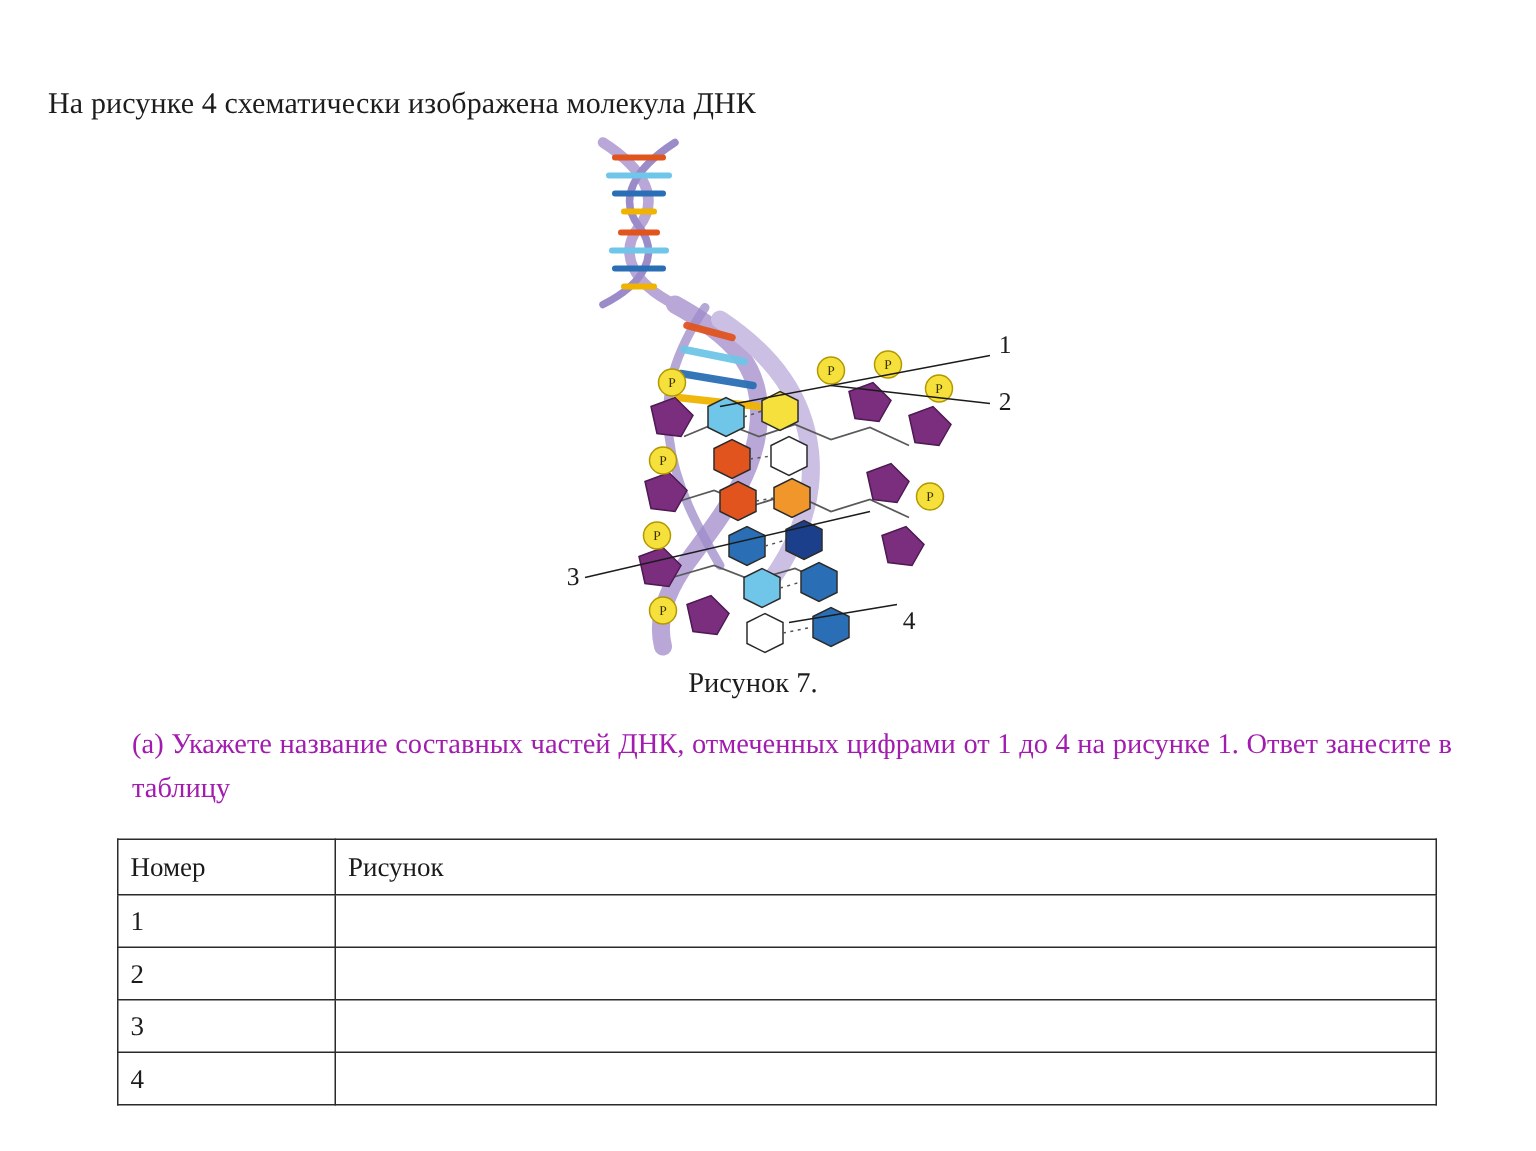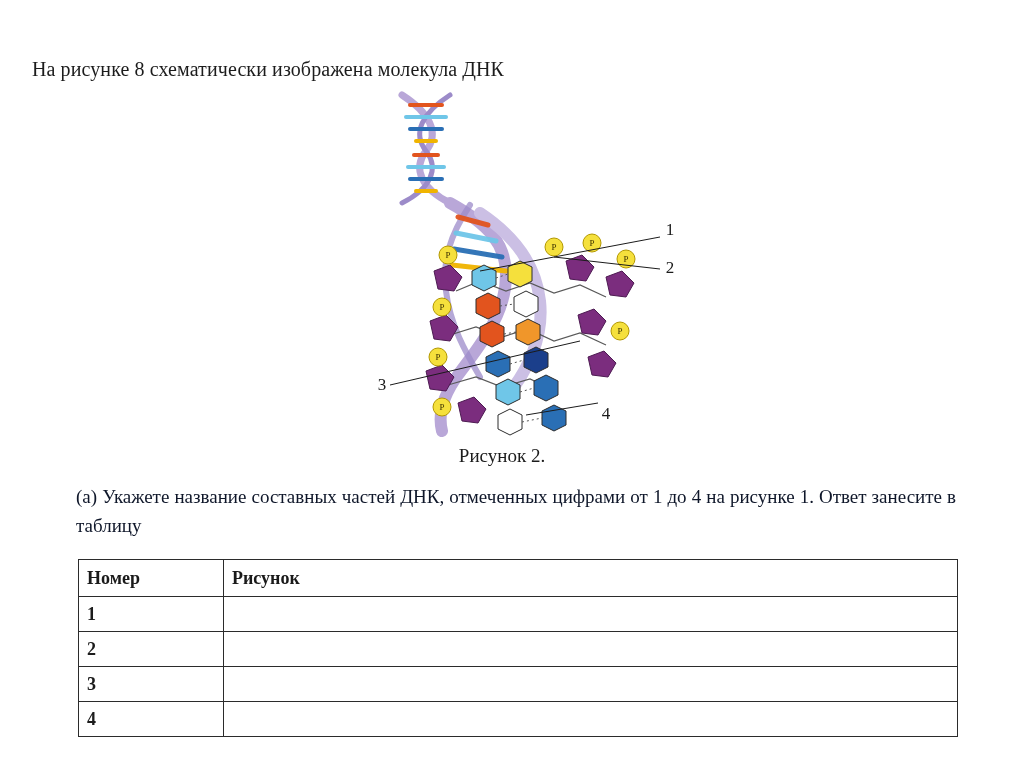--- a/index.html
+++ b/index.html
@@ -54,60 +54,60 @@
     left: 0;
     top: 360px;
     width: 944px;
     text-align: center;
     font-size: 19px;
     font-family: "Liberation Serif", serif;
     color: #1c1c1c;
   }
   .question {
     margin-top: 8px;
-    margin-left: 46px;
+    margin-left: 58px;
     width: 880px;
     font-size: 19px;
     line-height: 1.5;
     text-align: justify;
-    color: #0f172a;
+    color: #a21caf;
   }
   .answer-table {
     margin-top: 14px;
     margin-left: 48px;
     width: 880px;
     border-collapse: collapse;
     table-layout: fixed;
   }
   .answer-table td, .answer-table th {
     border: 1px solid #2b2b2b;
     height: 30px;
     padding: 2px 8px;
     font-size: 18px;
-    font-weight: bold;
+    font-weight: normal;
     text-align: left;
     font-family: "Liberation Serif", serif;
     vertical-align: middle;
   }
   .answer-table .col-num { width: 128px; }
   .answer-table tr.header td { height: 32px; }
   .num-cell { color: #1c1c1c; }
   .label-1, .label-2, .label-3, .label-4 {
     font-family: "Liberation Serif", serif;
     font-size: 17px;
     fill: #1b1b1b;
   }
 </style>
 </head>
 <body>
 
 <div class="page">
   <div class="content">
 
-    <p class="intro-text">На рисунке 8 схематически изображена молекула ДНК</p>
+    <p class="intro-text">На рисунке 4 схематически изображена молекула ДНК</p>
 
     <div class="figure-wrap">
 
       <svg class="figure-svg" viewBox="0 0 420 360" xmlns="http://www.w3.org/2000/svg">
 
         <g>
           <path d="M72 10 C100 28, 110 48, 96 66 C82 84, 92 104, 120 118" fill="none" stroke="#b9a7d8" stroke-width="7" stroke-linecap="round"></path>
           <path d="M120 10 C92 28, 82 48, 96 66 C110 84, 100 104, 72 118" fill="none" stroke="#9c8bc9" stroke-width="5" stroke-linecap="round"></path>
 
           <g stroke-width="4" stroke-linecap="round">
@@ -205,21 +205,21 @@
           <line x1="196" y1="330" x2="268" y2="318"></line>
         </g>
         <g text-anchor="middle">
           <text class="label-1" x="340" y="150">1</text>
           <text class="label-2" x="340" y="188">2</text>
           <text class="label-3" x="52" y="305">3</text>
           <text class="label-4" x="276" y="334">4</text>
         </g>
       </svg>
 
-      <div class="figure-caption">Рисунок 2.</div>
+      <div class="figure-caption">Рисунок 7.</div>
     </div>
 
     <p class="question">(a) Укажете название составных частей ДНК, отмеченных цифрами от 1 до 4 на рисунке 1. Ответ занесите в таблицу</p>
 
     <table class="answer-table">
       <tbody>
         <tr class="header">
           <td class="col-num">Номер</td>
           <td>Рисунок</td>
         </tr>

